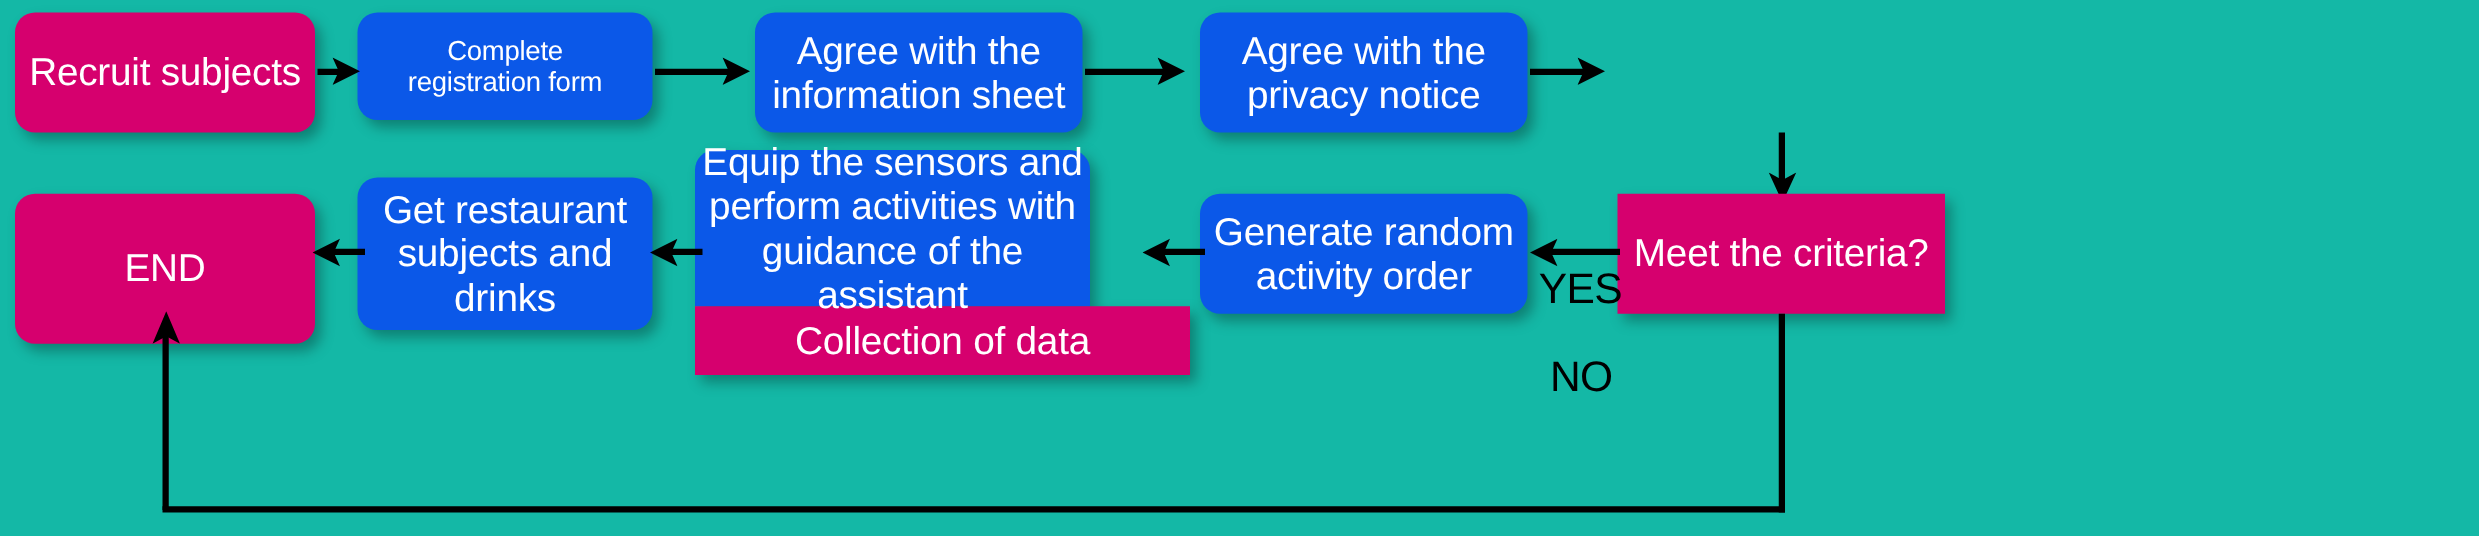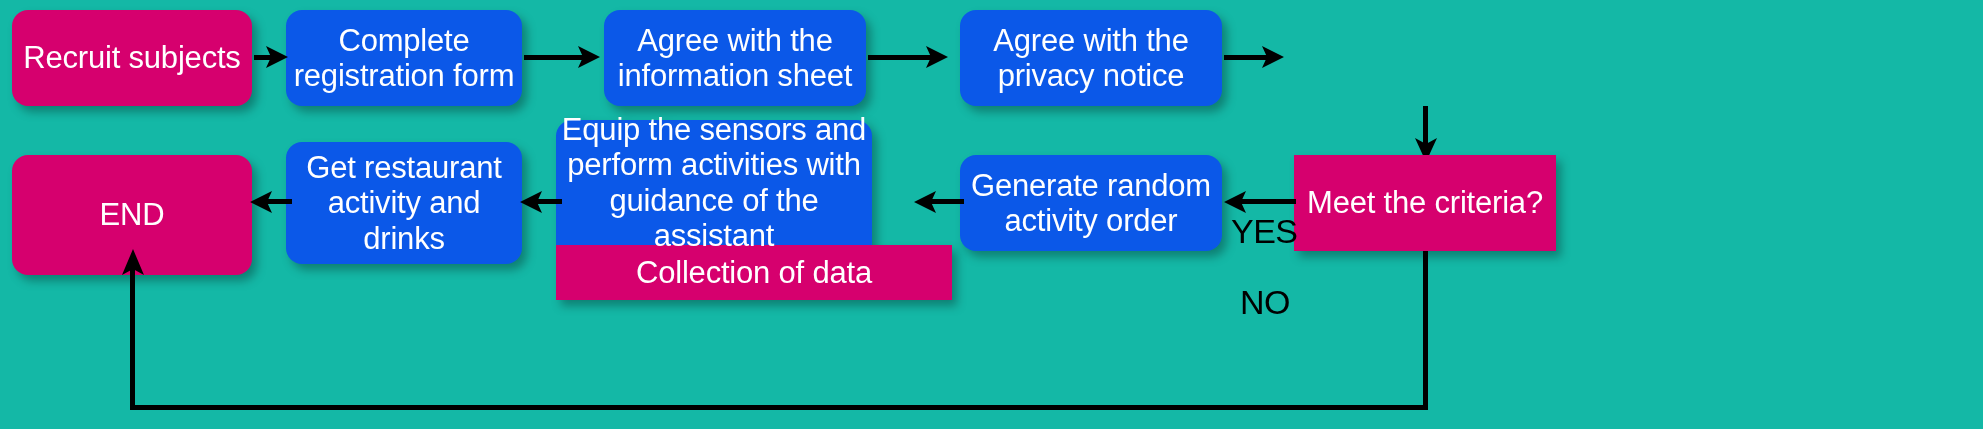--- a/index.html
+++ b/index.html
@@ -86,21 +86,21 @@
 </style>
 </head>
 <body>
 
 <div id="canvas">
 
   <div class="node pink rounded" style="left:12px; top:10px; width:240px; height:96px; font-size:31px;">
     <span class="label">Recruit subjects</span>
   </div>
 
-  <div class="node blue rounded" style="left:286px; top:10px; width:236px; height:96px; font-size:31px;">
+  <div class="node blue rounded" style="left:286px; top:10px; width:236px; height:86px; font-size:22px;">
     <span class="label">Complete
 registration form</span>
   </div>
 
   <div class="node blue rounded" style="left:604px; top:10px; width:262px; height:96px; font-size:31px;">
     <span class="label">Agree with the
 information sheet</span>
   </div>
 
   <div class="node blue rounded" style="left:960px; top:10px; width:262px; height:96px; font-size:31px;">
@@ -133,21 +133,21 @@
   <svg class="arrowhead" style="left:1413px; top:138px;" width="26" height="24" viewBox="0 0 26 24">
     <polygon points="2,0 13,24 24,0 13,6" fill="#000"></polygon>
   </svg>
 
   <div class="node pink rounded" style="left:12px; top:155px; width:240px; height:120px; font-size:31px;">
     <span class="label">END</span>
   </div>
 
   <div class="node blue rounded" style="left:286px; top:142px; width:236px; height:122px; font-size:31px;">
     <span class="label">Get restaurant
-activity and
+subjects and
 drinks</span>
   </div>
 
   <div class="compound" style="left:556px; top:120px; width:356px; height:180px;">
     <div class="body" style="width:316px; height:125px; font-size:31px; padding:14px 4px;">
       <span>Equip the sensors and
 perform activities with
 guidance of the assistant</span>
     </div>
     <div class="band" style="width:396px; height:55px; font-size:31px;">

